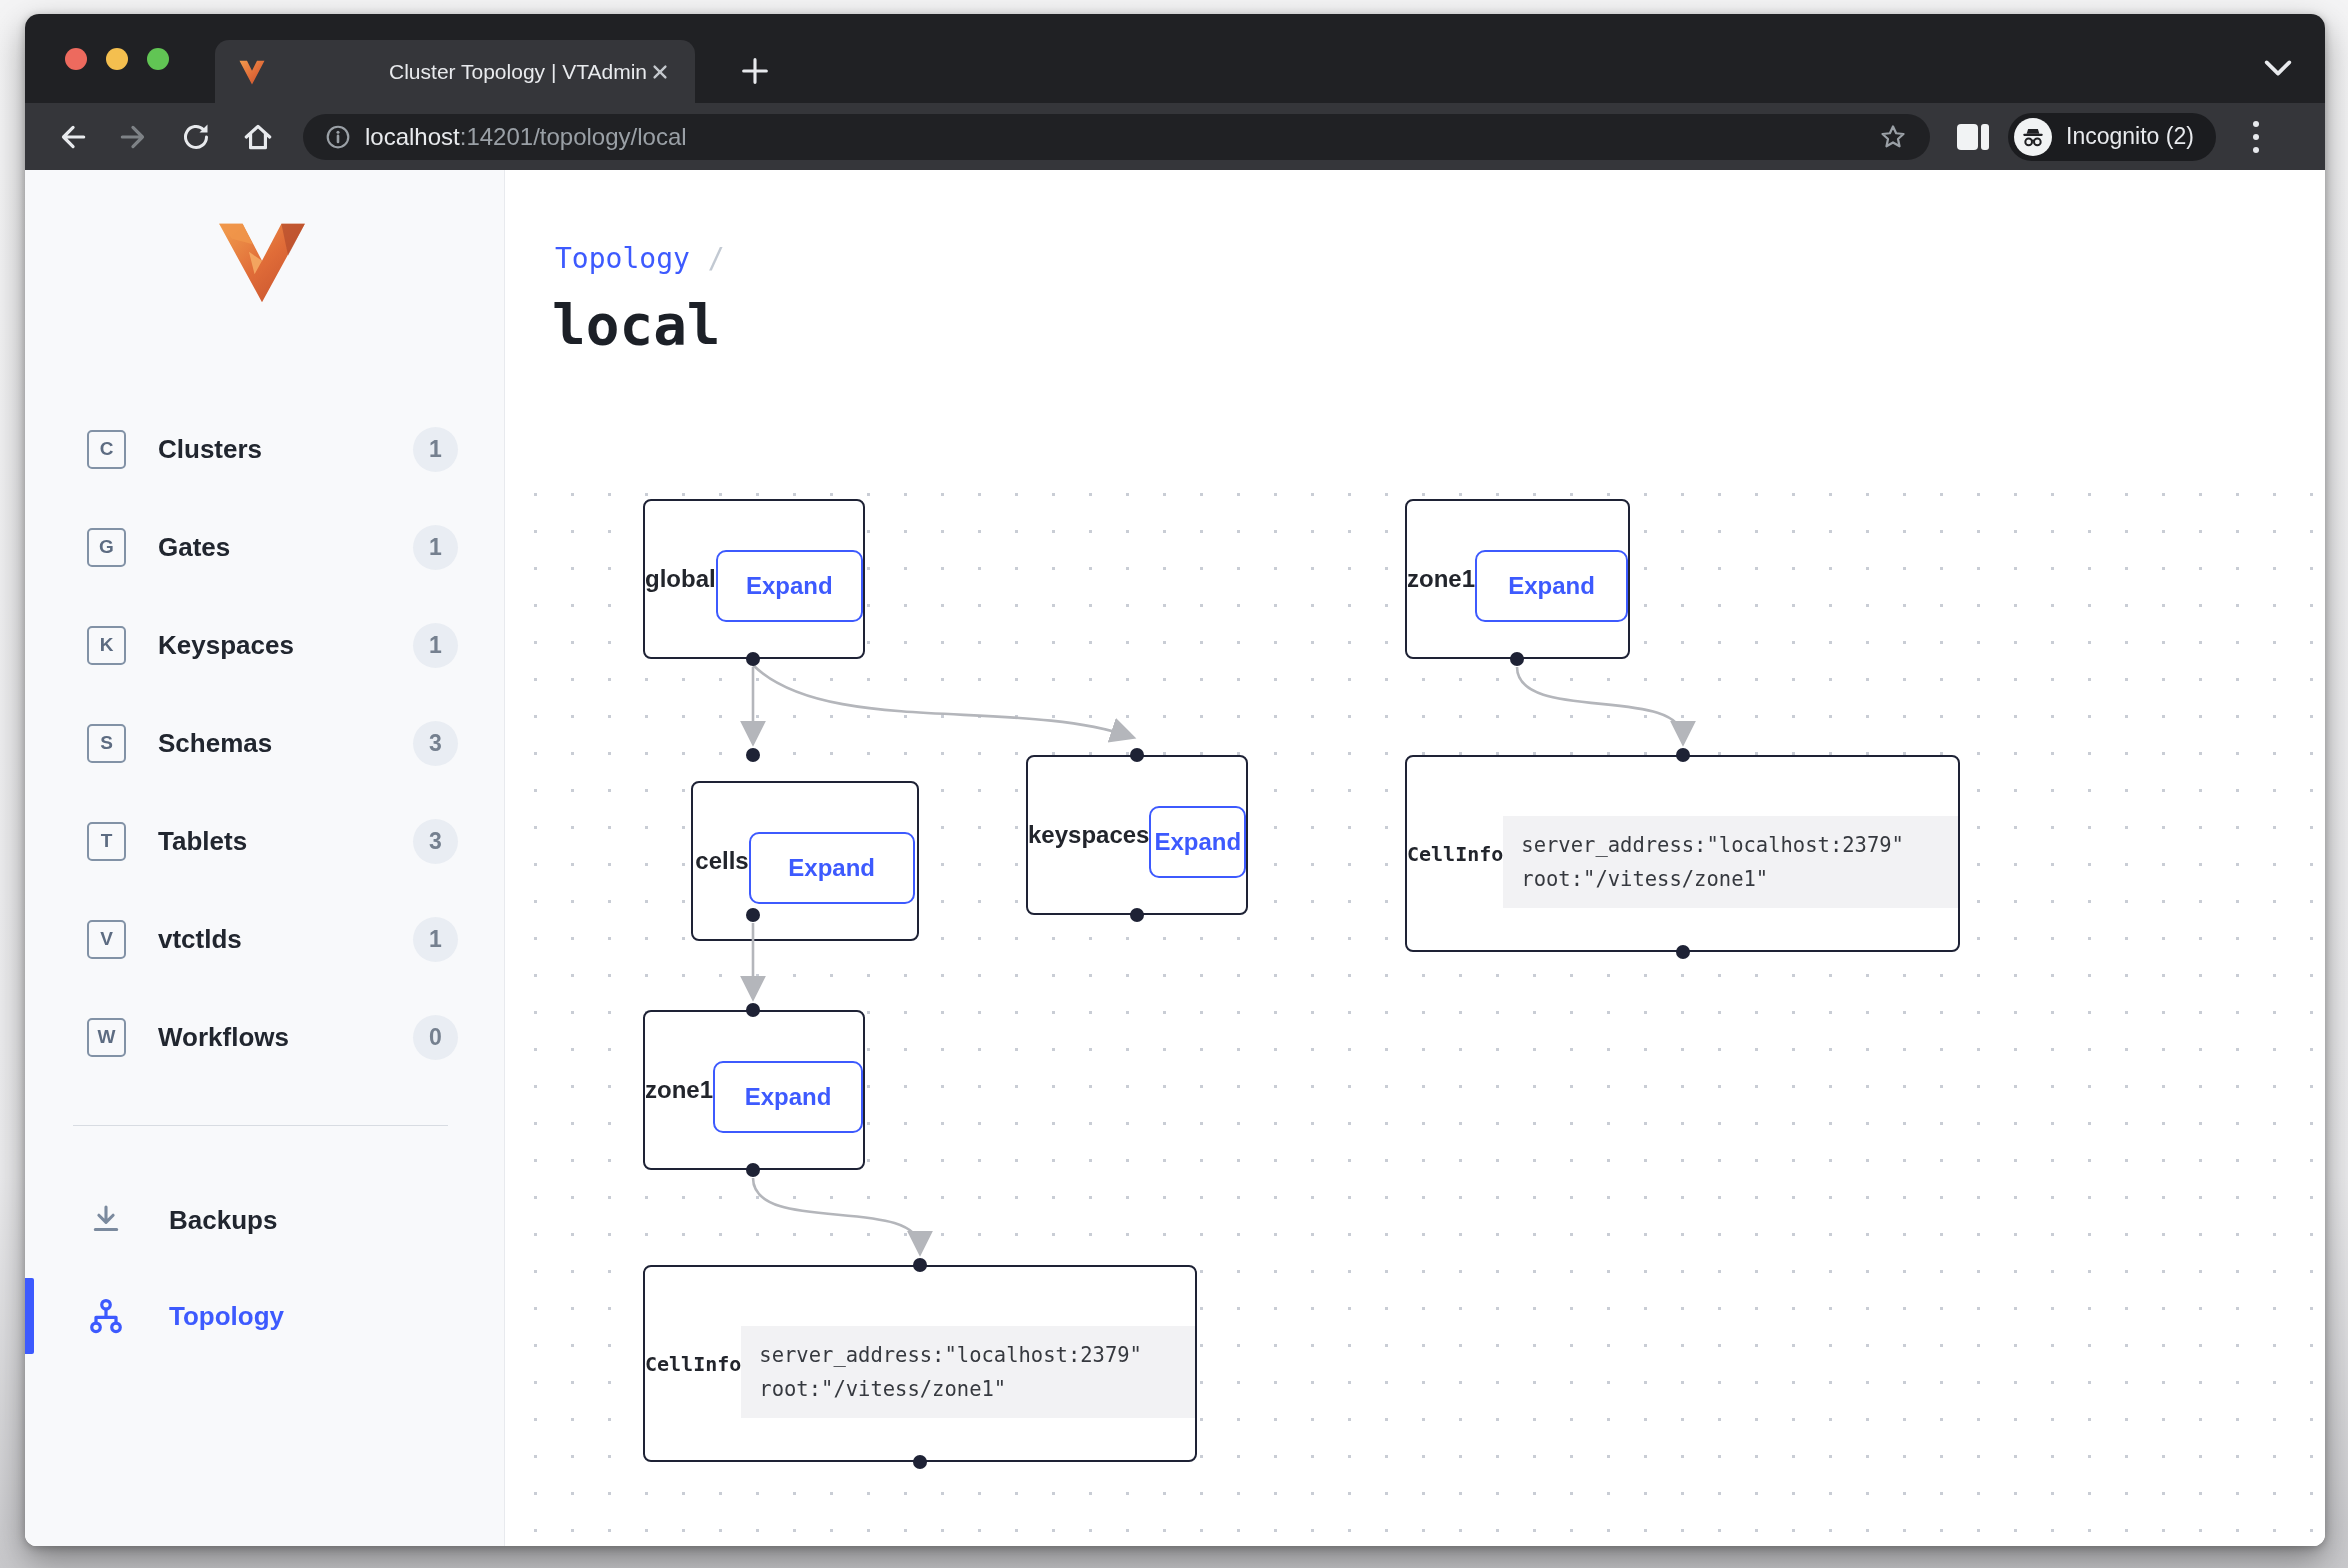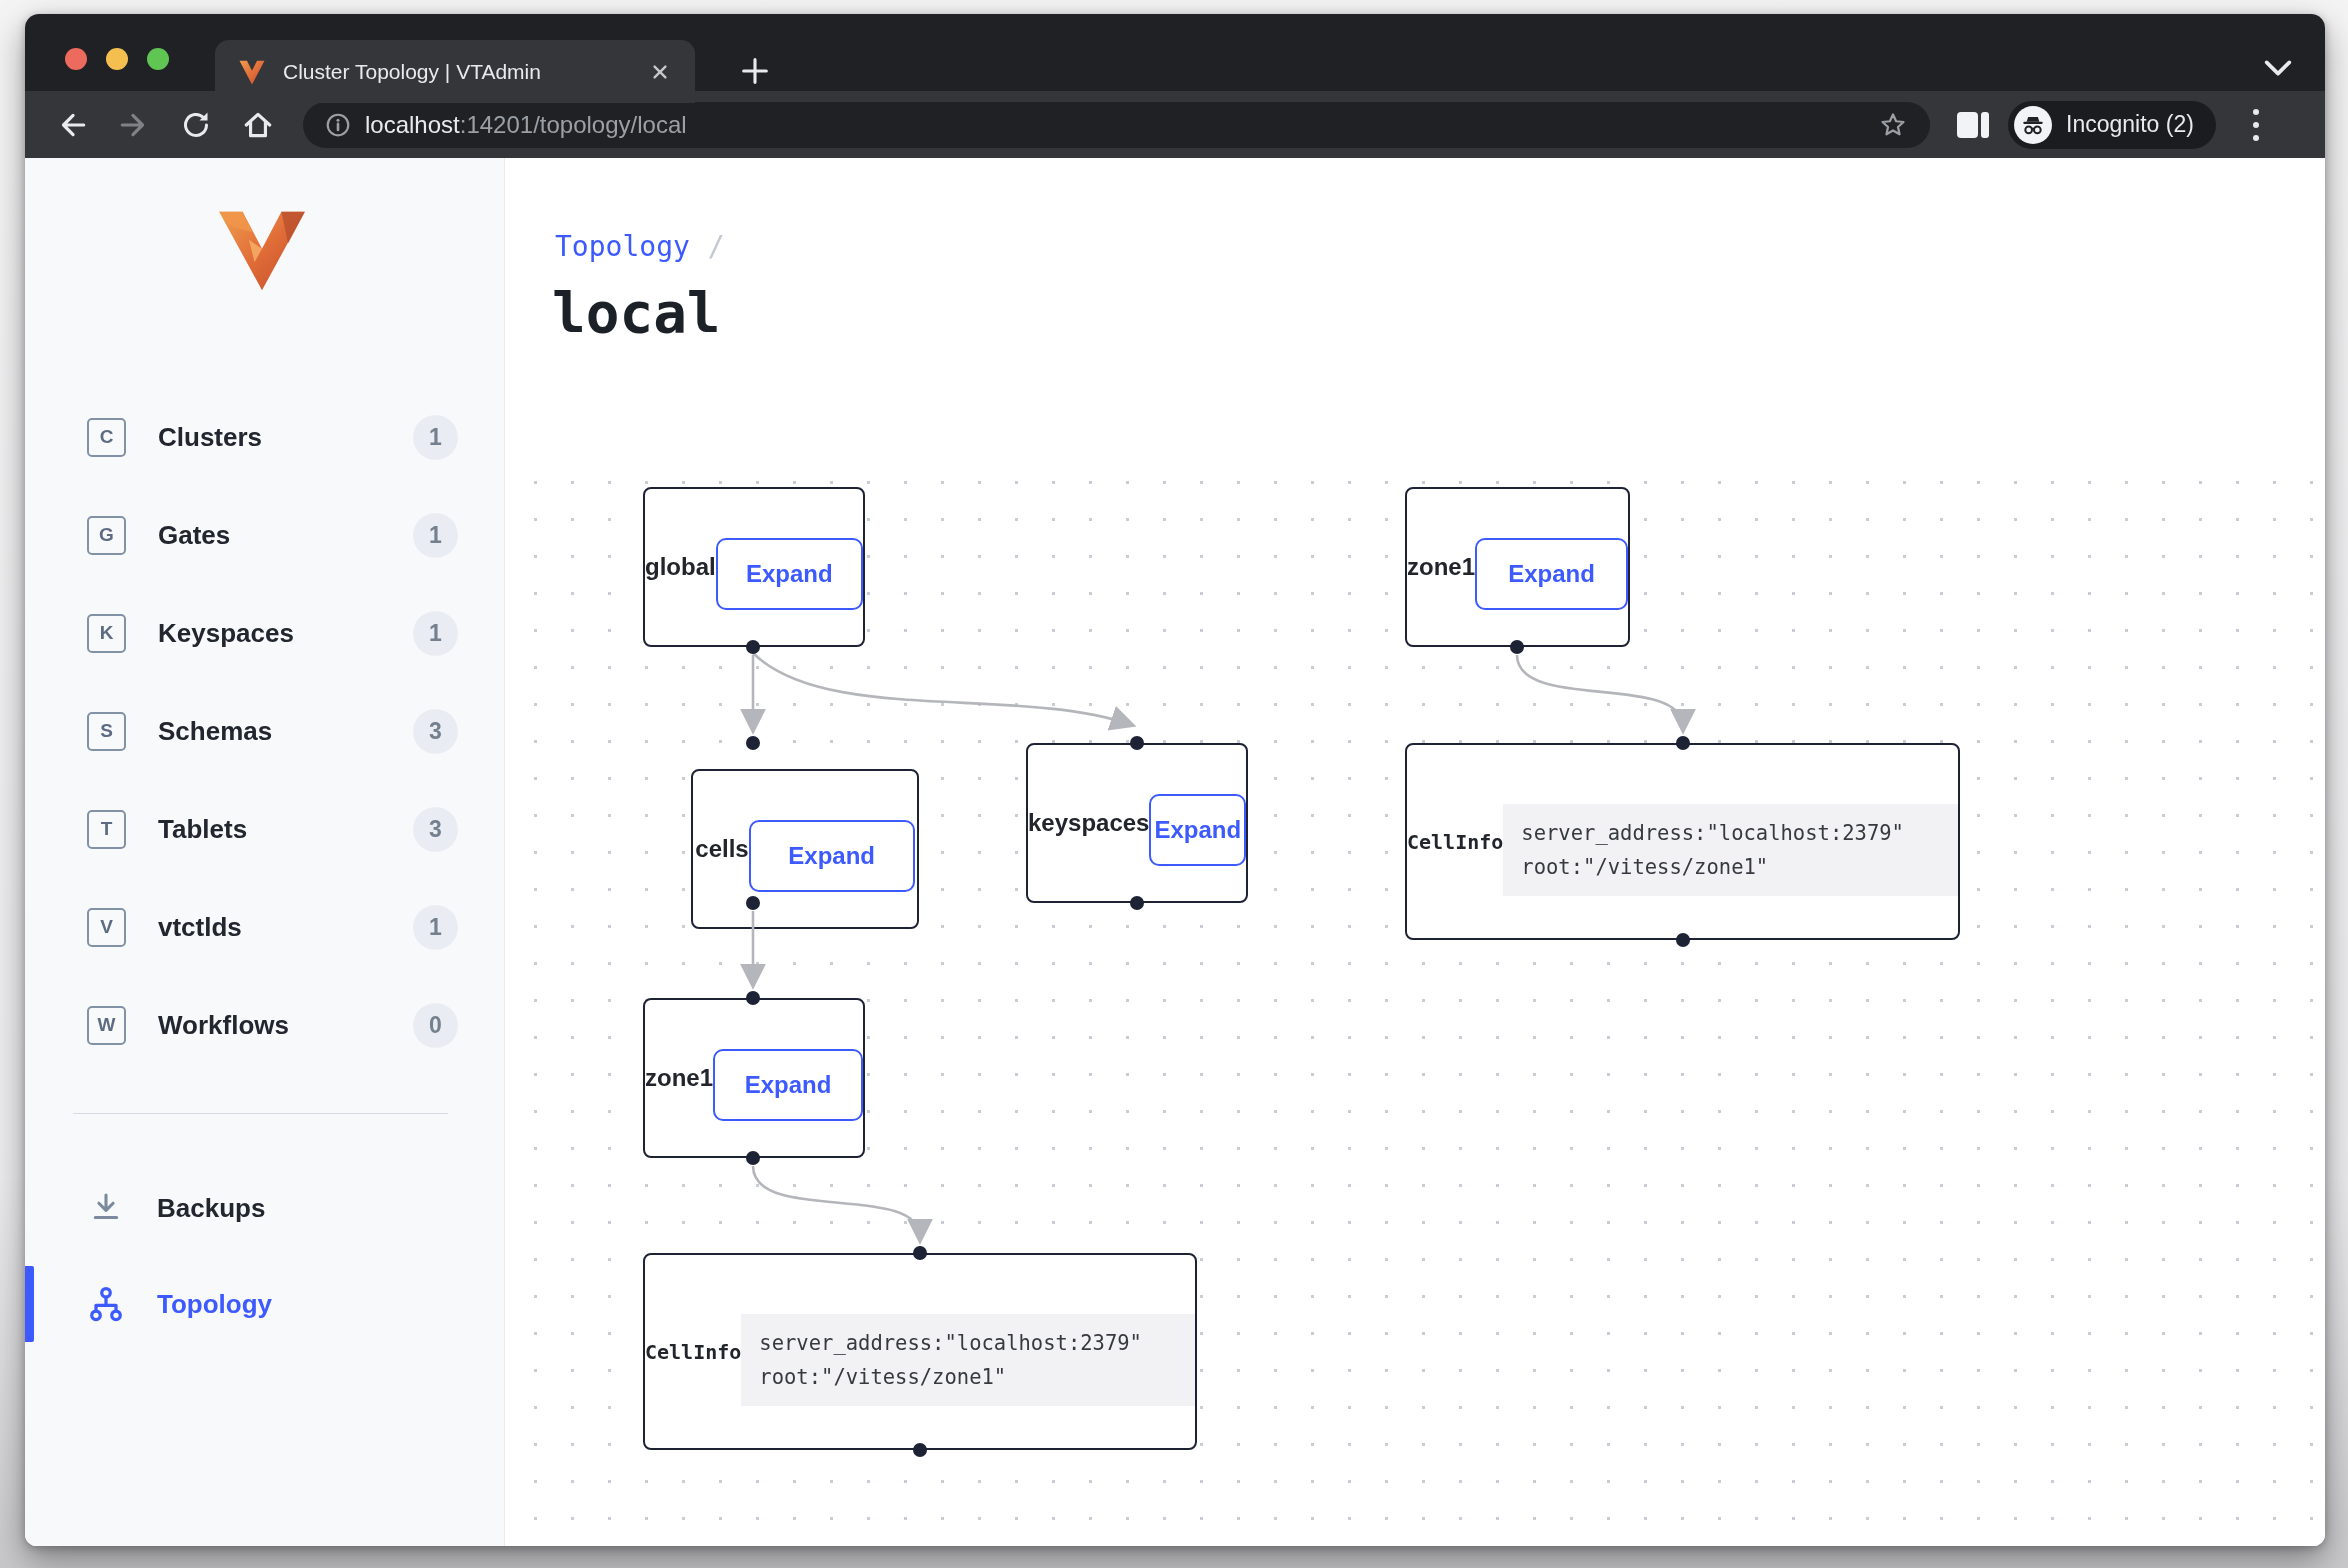--- a/index.html
+++ b/index.html
@@ -13,21 +13,21 @@
     background:linear-gradient(#f4f4f5 0%, #ececee 75%, #c9c9cc 100%);
     overflow:hidden; position:relative;
   }
   .window{
     position:absolute; left:25px; top:14px; width:2300px; height:1532px;
     border-radius:14px 14px 12px 12px; overflow:hidden;
     box-shadow:0 14px 34px rgba(0,0,0,.38), 0 2px 8px rgba(0,0,0,.25);
     display:flex; flex-direction:column; background:#fff;
   }
   
-  .tabstrip{height:77px; background:var(--chrome-dark); position:relative; flex:none;}
+  .tabstrip{height:89px; background:var(--chrome-dark); position:relative; flex:none;text-align:right;}
   .traffic{position:absolute; top:34px; left:40px; display:flex; gap:19px;}
   .traffic span{width:22px;height:22px;border-radius:50%;display:block;}
   .tl-red{background:#ed6a5e;} .tl-yellow{background:#f4bf4f;} .tl-green{background:#61c554;}
   .tab{
     position:absolute; left:190px; top:26px; width:480px; height:63px;
     background:var(--chrome-mid); border-radius:14px 14px 0 0;
     display:flex; align-items:center; padding:0 22px; color:#e8eaed;
   }
   .tab-title{font-size:21px; margin-left:16px; flex:1; white-space:nowrap; overflow:hidden;}
   .tab-close{width:26px;height:26px; color:#c3c7cc; flex:none;}
@@ -66,21 +66,21 @@
     color:#5d6c82; font-weight:bold; font-size:19px; display:flex; align-items:center; justify-content:center;
   }
   .nav-label{margin-left:32px; font-weight:bold; font-size:26px; color:#21262f;}
   .badge{
     margin-left:auto; margin-right:46px; width:45px; height:45px; border-radius:50%;
     background:#e9edf3; color:#75808f; font-weight:bold; font-size:23px;
     display:flex; align-items:center; justify-content:center; flex:none;
   }
   .divider{position:absolute; top:955px; left:48px; width:375px; height:0; border-top:1px solid #d8dce2;}
   .links{position:absolute; top:1002px; left:0; right:0;}
-  .link-row{height:96px; display:flex; align-items:center; padding-left:60px; cursor:pointer; position:relative;}
+  .link-row{height:96px; display:flex; align-items:center; padding-left:60px; cursor:pointer; position:relative;gap:12px;}
   .link-icon{width:42px; height:42px; flex:none; color:#7b8a9e; display:flex;align-items:center;justify-content:center;}
   .link-label{margin-left:30px; font-weight:bold; font-size:26px; color:#21262f;}
   .link-row.active .link-label{color:var(--accent);}
   .link-row.active .link-icon{color:var(--accent);}
   .active-bar{position:absolute; left:-0px; top:10px; width:9px; height:76px; background:var(--accent); border-radius:0 2px 2px 0;}
   
   .main{flex:1; position:relative; background:#fff; overflow:hidden;}
   .crumb{position:absolute; left:50px; top:72px; font-family:"DejaVu Sans Mono", monospace; font-size:28px; z-index:2;}
   .crumb a{color:var(--accent); text-decoration:none; cursor:pointer;}
   .crumb .sep{color:#c2c9d2; margin-left:18px;}

